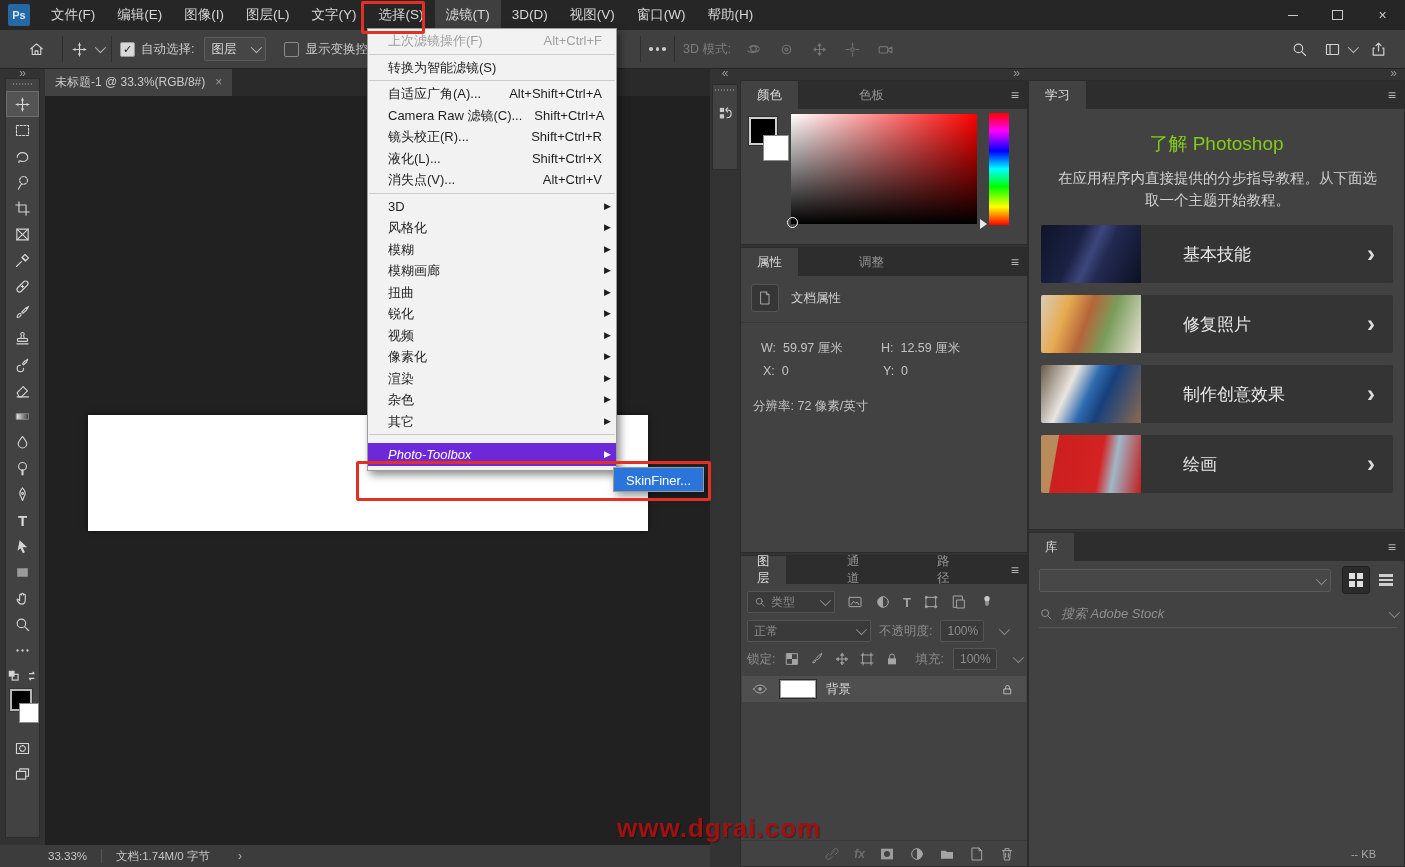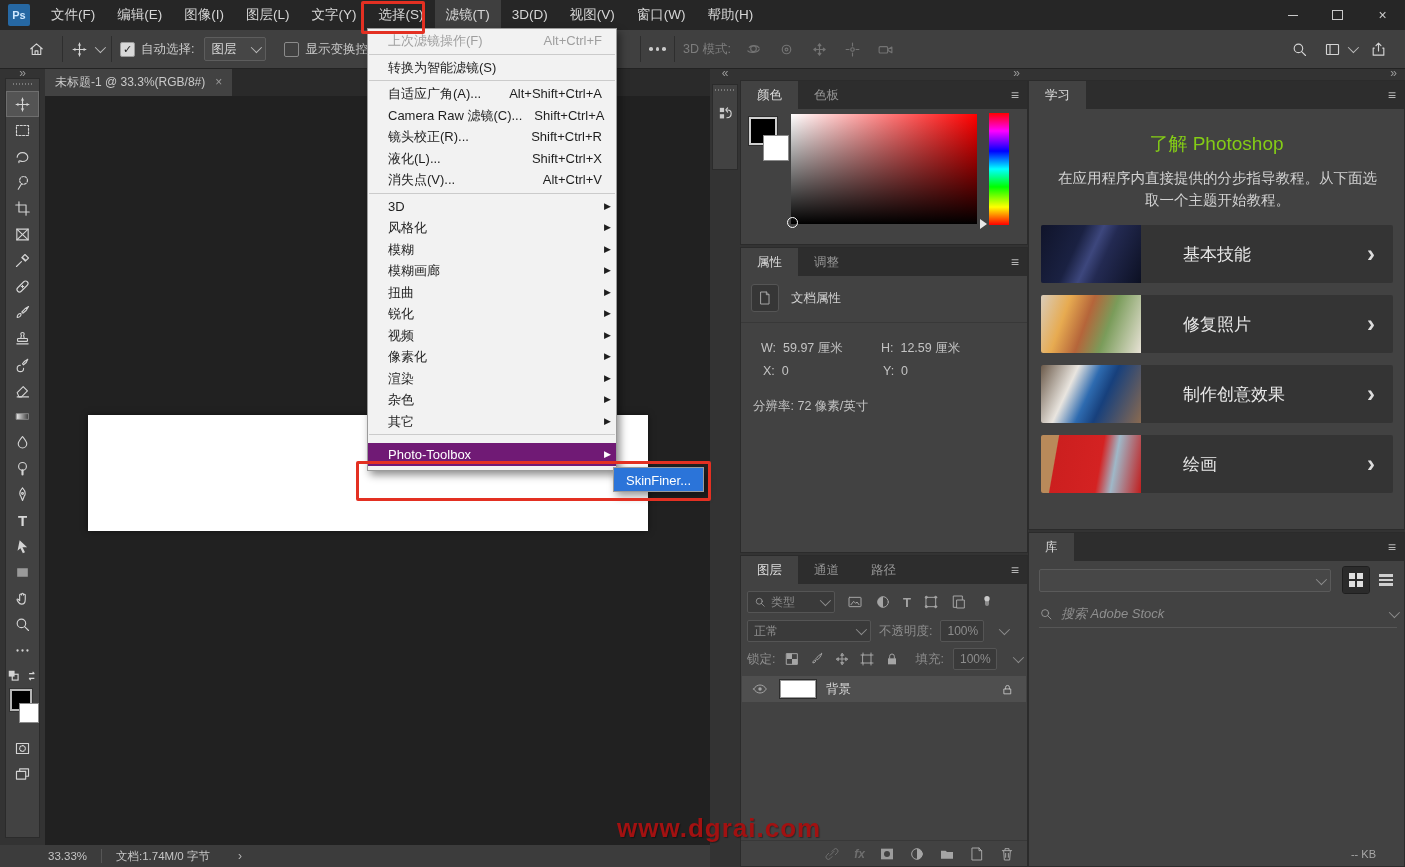--- a/index.html
+++ b/index.html
@@ -64,21 +64,21 @@
   .statusbar .sdiv{width:1px;height:14px;background:#565656;margin:0 14px;}
   .statusbar .schev{color:#b5b5b5;margin-left:28px;font-size:12px;}
 
   
   .midstrip{left:710px;top:68px;width:30px;height:777px;background:#333;}
   .strip-panel{left:712px;top:84px;width:26px;height:86px;background:#424242;border:1px solid #2b2b2b;position:absolute;box-sizing:border-box;}
 
   
   .col-top{height:12px;color:#9a9a9a;font-size:12px;text-align:right;padding-right:8px;line-height:10px;}
   .panel{position:absolute;background:#424242;box-sizing:border-box;border:1px solid #2b2b2b;}
-  .ptabs{height:28px;background:#2d2d2d;display:flex;align-items:stretch;}
+  .ptabs{height:28px;background:#2d2d2d;display:flex;align-items:stretch;gap:45px;}
   .ptab{padding:0 16px;display:flex;align-items:center;color:#969696;font-size:12.5px;cursor:pointer;}
   .ptab.on{background:#424242;color:#dcdcdc;}
   .pmenu{margin-left:auto;color:#b5b5b5;font-size:14px;display:flex;align-items:center;padding-right:8px;}
 
   
   .satbox{position:absolute;left:50px;top:33px;width:186px;height:110px;
     background:linear-gradient(to bottom,rgba(0,0,0,0),#000),linear-gradient(to right,#fff,#f00);}
   .satsel{position:absolute;left:-4px;bottom:-4px;width:9px;height:9px;border:1.5px solid #fff;border-radius:50%;}
   .huestrip{position:absolute;left:248px;top:32px;width:20px;height:112px;
     background:linear-gradient(180deg,#f00 0%,#f0f 16%,#00f 34%,#0ff 50%,#0f0 66%,#ff0 84%,#f00 100%);}
@@ -133,21 +133,21 @@
   
   .menu{left:367px;top:28px;width:248px;background:#f2f2f2;border:1px solid #9b9b9b;
     box-shadow:3px 4px 8px rgba(0,0,0,.45);z-index:50;padding:1px 0 4px;}
   .mi{height:21.5px;line-height:21.5px;padding:0 14px 0 20px;color:#1e1e1e;font-size:13px;
     display:flex;position:relative;cursor:default;}
   .mi .ml{flex:1;white-space:nowrap;}
   .mi .ms{margin-left:12px;white-space:nowrap;}
   .mi.dis,.mi.dis .ms{color:#9f9f9f;}
   .mi .ma{position:absolute;right:5px;top:0;font-size:9px;}
   .msep{height:1px;background:#cbcbcb;margin:2px 1px;}
-  .mi.hl{background:#701a75;color:#fff;height:23px;line-height:23px;margin-top:8px;}
+  .mi.hl{background:#6d28d9;color:#fff;height:23px;line-height:23px;margin-top:8px;font-style:italic;}
   .mi.hl .ma{color:#fff;}
   .submenu{left:613px;top:467px;width:91px;height:25px;background:#2b74d9;border:1px solid #9b9b9b;
     box-shadow:3px 4px 8px rgba(0,0,0,.4);z-index:55;color:#fff;font-size:13px;line-height:25px;padding-left:12px;box-sizing:border-box;}
 
   
   .rb{border:3px solid #e33022;border-radius:2px;z-index:60;pointer-events:none;}
   .watermark{left:617px;top:813px;z-index:70;color:#a21111;font-size:26px;font-weight:bold;letter-spacing:1px;
     text-shadow:1px 1px 1px rgba(0,0,0,.35);}
 </style>
 </head>

